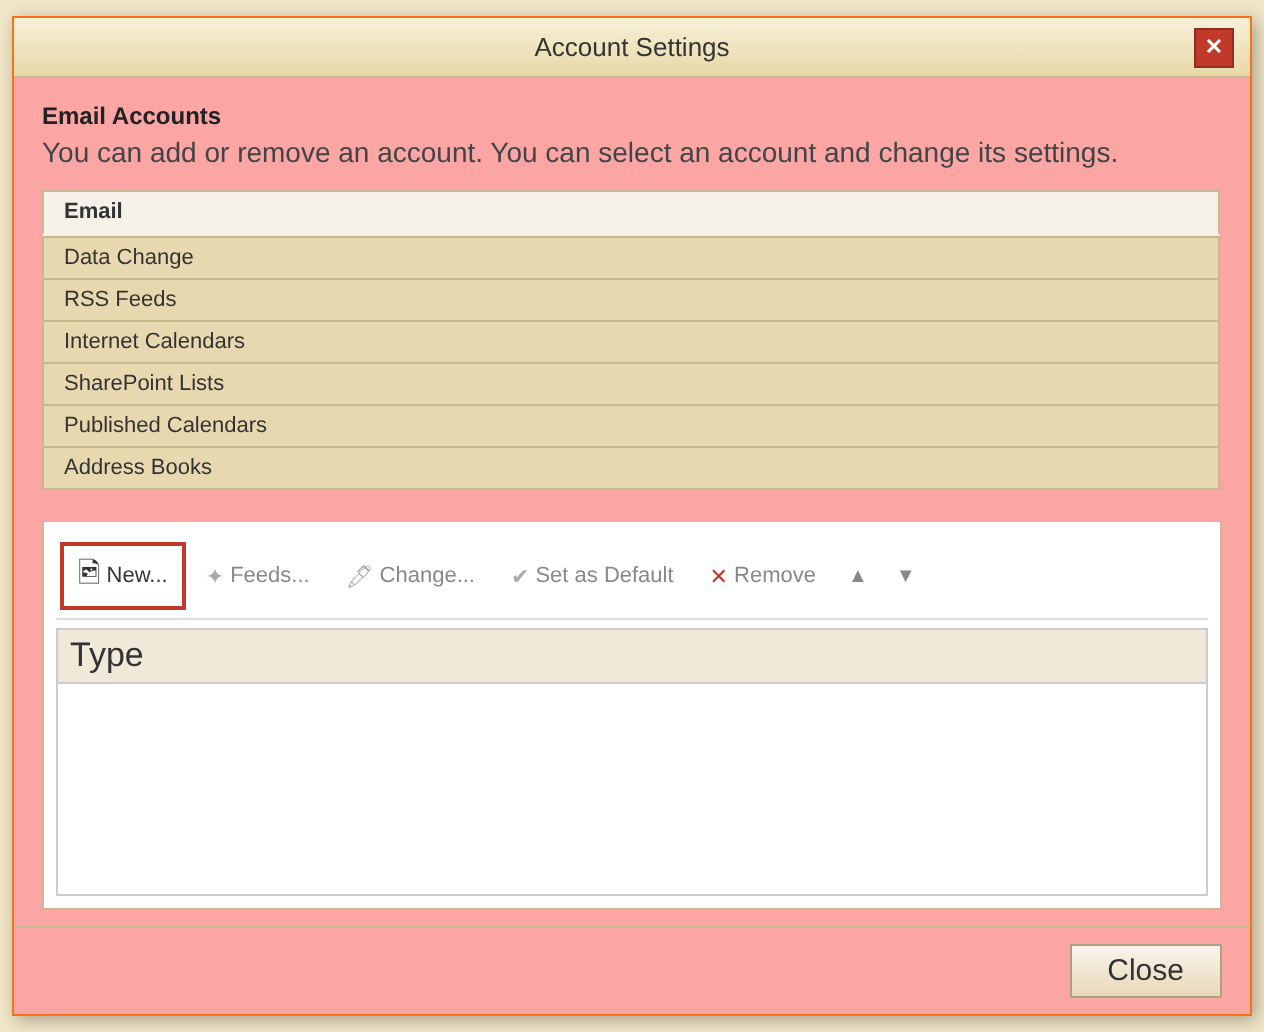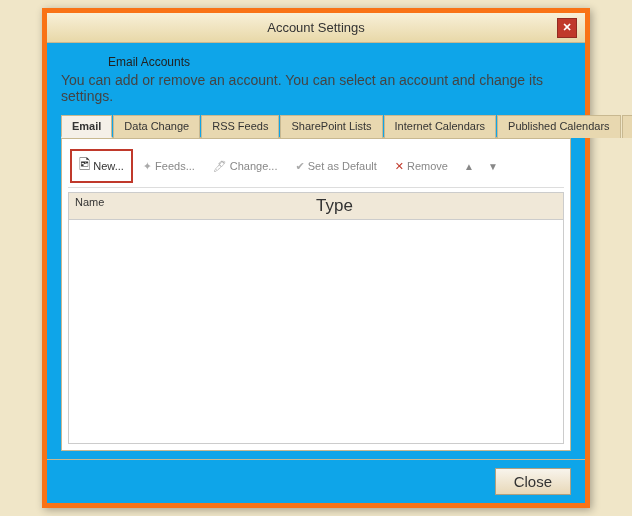--- a/index.html
+++ b/index.html
@@ -8,24 +8,24 @@
       font-size: 12px;
       background: #f0e6c8;
       display: flex;
       align-items: center;
       justify-content: center;
       width: 632px;
       height: 516px;
       overflow: hidden;
     }
     .dialog {
-      width: 548px;
+      width: 620px;
       height: 500px;
-      background: #0ea5e9;
-      border: 5px solid #f97316;
+      background: #fca5a5;
+      border: 1px solid #f97316;
       box-shadow: 2px 2px 8px rgba(0,0,0,0.3);
       display: flex;
       flex-direction: column;
     }
     .title-bar {
       background: linear-gradient(to bottom, #f8f0d8, #e8d8a8);
       border-bottom: 1px solid #c8b890;
       padding: 6px 8px;
       display: flex;
       align-items: center;
@@ -55,35 +55,35 @@
     .content {
       flex: 1;
       display: flex;
       flex-direction: column;
       padding: 12px 14px 8px 14px;
     }
     .header-section {
       margin-bottom: 10px;
     }
     .header-title {
-      font-weight: normal;
+      font-weight: bold;
       font-size: 12px;
       color: #222;
       margin-bottom: 3px;
-      margin-left: 47px;
     }
     .header-desc {
       font-size: 14px;
       color: #444;
     }
     .tabs-container {
       display: flex;
       flex-wrap: nowrap;
       border-bottom: 2px solid #c8b890;
-      margin-bottom: 0;
+      margin-bottom: 16px;
+      flex-direction: column;
     }
     .tab {
       padding: 4px 10px;
       background: #e8d8b0;
       border: 1px solid #c8b890;
       border-bottom: none;
       cursor: pointer;
       font-size: 11px;
       color: #333;
       margin-right: 1px;
@@ -196,22 +196,22 @@
 
     <div class="header-section">
       <div class="header-title">Email Accounts</div>
       <div class="header-desc">You can add or remove an account. You can select an account and change its settings.</div>
     </div>
 
     <div class="tabs-container">
       <div class="tab active">Email</div>
       <div class="tab">Data Change</div>
       <div class="tab">RSS Feeds</div>
+      <div class="tab">Internet Calendars</div>
       <div class="tab">SharePoint Lists</div>
-      <div class="tab">Internet Calendars</div>
       <div class="tab">Published Calendars</div>
       <div class="tab">Address Books</div>
     </div>
 
     <div class="panel">
 
       <div class="toolbar">
         <button class="toolbar-btn">
           <span class="icon-new">🖻</span>
           <span>New...</span>
@@ -235,21 +235,20 @@
         <button class="toolbar-btn-plain" style="padding:3px 5px;">
           <span style="color:#888; font-size:10px;">▲</span>
         </button>
         <button class="toolbar-btn-plain" style="padding:3px 5px;">
           <span style="color:#888; font-size:10px;">▼</span>
         </button>
       </div>
 
       <div class="table-area">
         <div class="table-header">
-          <span class="table-col-name">Name</span>
           <span class="table-col-type">Type</span>
         </div>
         <div class="table-body"></div>
       </div>
     </div>
   </div>
 
   <div class="footer">
     <button class="footer-btn">Close</button>
   </div>

